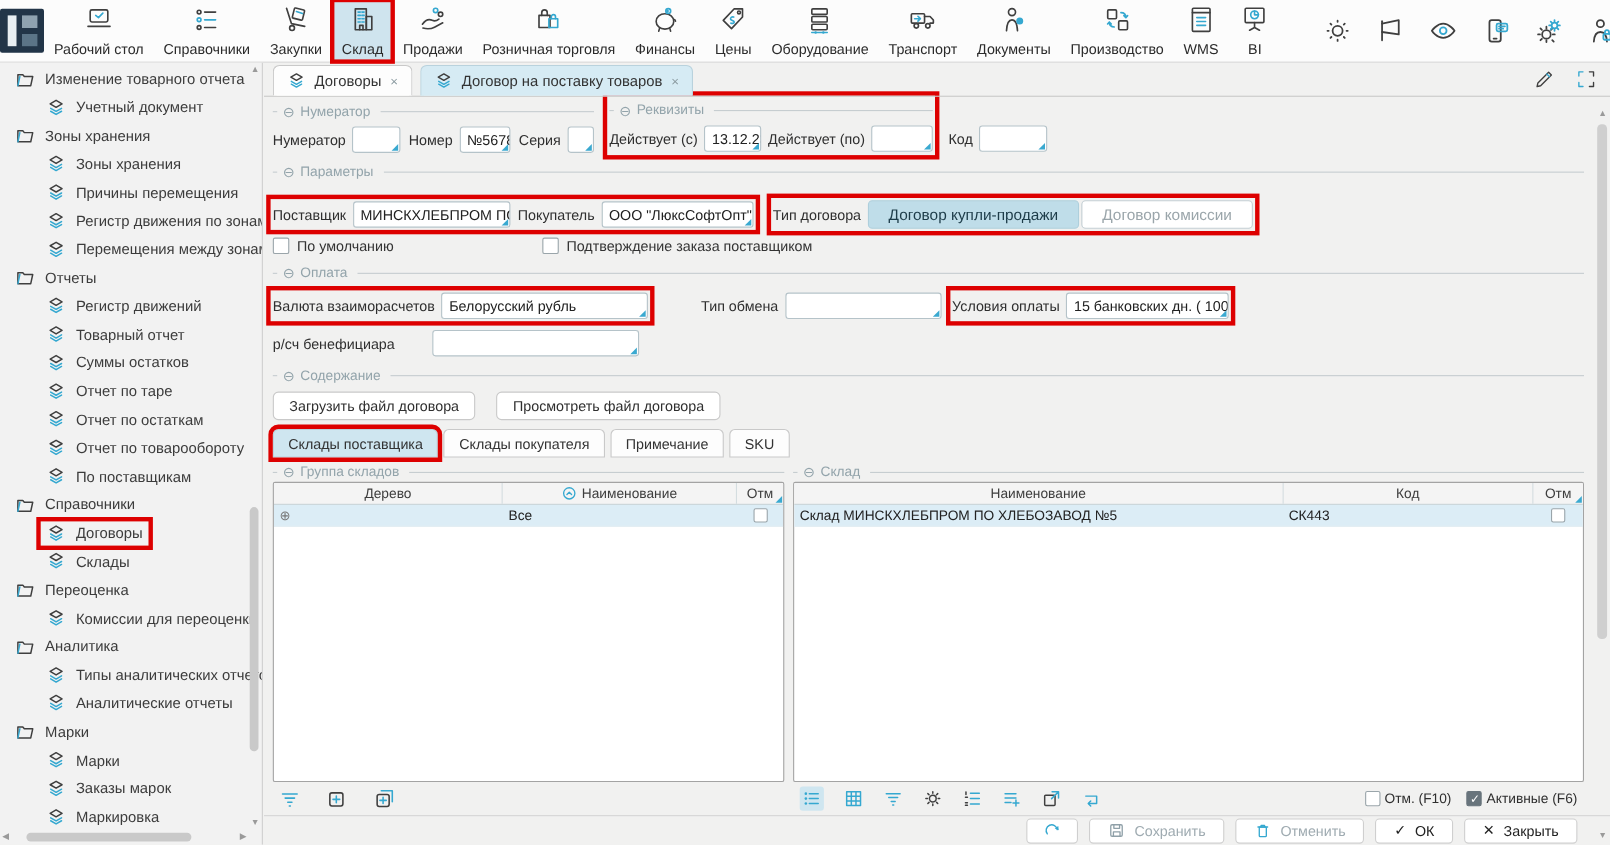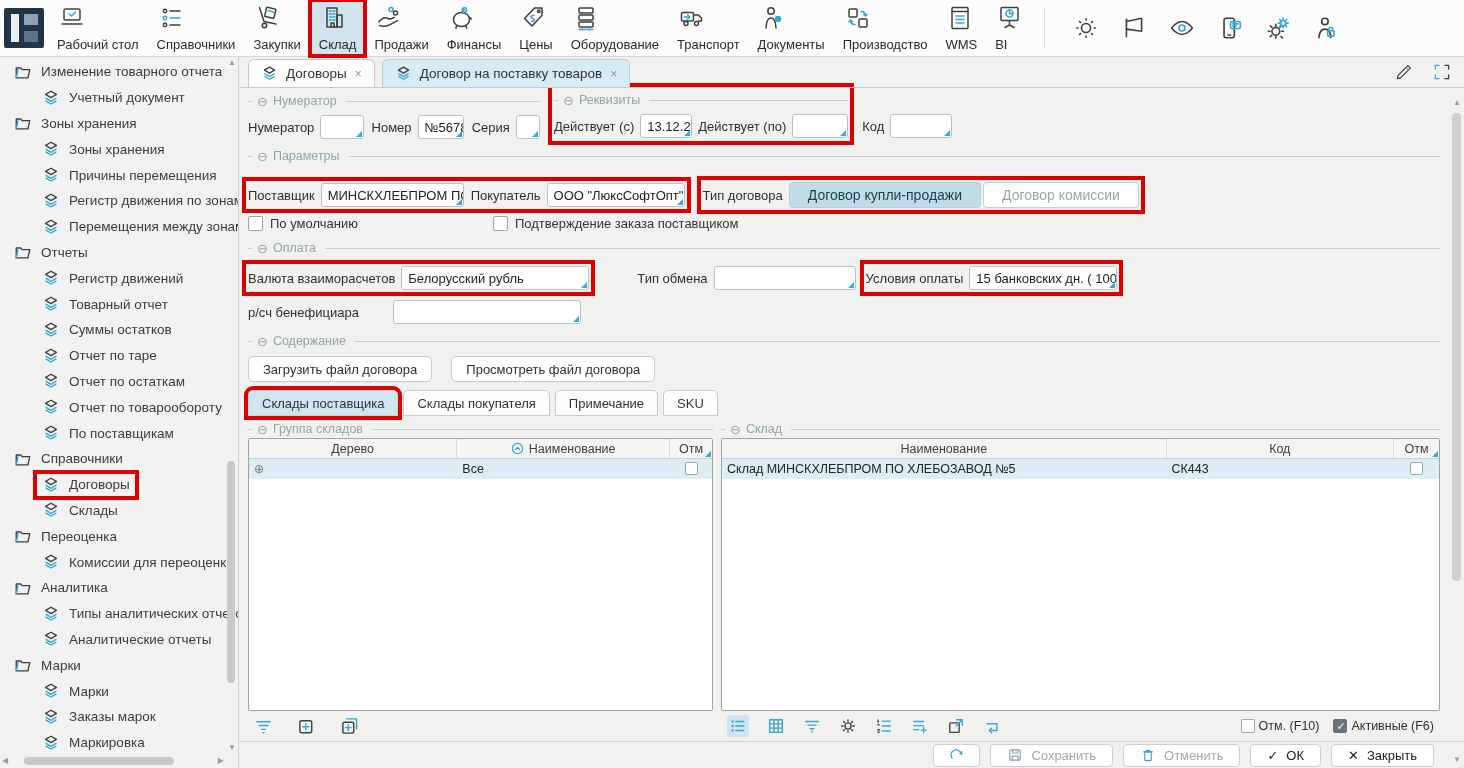--- a/index.html
+++ b/index.html
@@ -14,21 +14,21 @@
 
   
   .toolbar { height:57px; background:#fcfcfc; border-bottom:1px solid #d6d6d6;
              display:flex; align-items:stretch; }
   .logo { width:48px; display:flex; align-items:center; justify-content:center; }
   .logo-box { width:40px; height:40px; background:#223548; border-radius:2px; position:relative; }
   .logo-box::before { content:""; position:absolute; left:7px; top:6px; width:8px; height:28px;
                       background:#e8eef2; }
   .logo-box::after { content:""; position:absolute; right:6px; top:6px; width:14px; height:28px;
                      background:linear-gradient(180deg,#8fa2b0 0 40%,#223548 40% 60%,#5b7487 60%); }
-  .app-item { display:flex; flex-direction:column; justify-content:flex-end;
+  .app-item { display:flex; flex-direction:column; align-items:center; justify-content:flex-end;
               padding:5px 9px 4px; gap:6px; cursor:default; }
   .app-item .albl { font-size:13px; color:#2b2b2b; white-space:nowrap; }
   .app-item.active { background:#cfe4ee; }
   .app-item.annot { outline:4px solid #dd0000; outline-offset:-2px; }
   .tb-sep { width:1px; background:#e0e0e0; margin:8px 10px; }
   .right-icons { display:flex; align-items:center; gap:22px; padding:0 18px; }
   .ricon { display:flex; }
 
   
   .sidebar { position:absolute; left:0; top:57px; width:239px; bottom:0;
@@ -190,20 +190,29 @@
     <span class="albl">Склад</span>
   </div>
   <div class="app-item">
     <svg class="ic" width="30" height="30" viewBox="0 0 26 26">
         <circle class="cy" cx="15" cy="4.5" r="2"></circle>
         <circle cx="19.5" cy="8" r="2"></circle>
         <path d="M3 17c2.5-3.5 6-5 9-3.5 2 .9 4 .4 6-1.2"></path>
         <path d="M3.5 20.5c3.5 1 7.5.8 10.5-.8l7.5-4"></path>
       </svg>
     <span class="albl">Продажи</span>
+  </div>
+  <div class="app-item">
+    <svg class="ic" width="30" height="30" viewBox="0 0 26 26">
+        <path d="M4 9h10v11H4z"></path>
+        <path d="M6.5 9V6.5a2.5 2.5 0 015 0V9"></path>
+        <path class="cy" d="M13 12h8v8h-8z"></path>
+        <path class="cy" d="M15.2 12v-1.8a1.9 1.9 0 013.8 0V12"></path>
+      </svg>
+    <span class="albl">Розничная торговля</span>
   </div>
   <div class="app-item">
     <svg class="ic" width="30" height="30" viewBox="0 0 26 26">
         <path d="M4.5 14.5c0-4 3.6-7 8-7s8 3 8 7-3.6 7-8 7-8-3-8-7z"></path>
         <path d="M7.5 21l-.6 2.3M17 21l.6 2.3M20.5 12.5c1 .2 1.6.8 1.6 1.8"></path>
         <circle class="cy" cx="15.5" cy="5" r="2.2"></circle>
         <path class="cy" d="M14.8 4.2v1.6M14 5h1.6"></path>
       </svg>
     <span class="albl">Финансы</span>
   </div>

